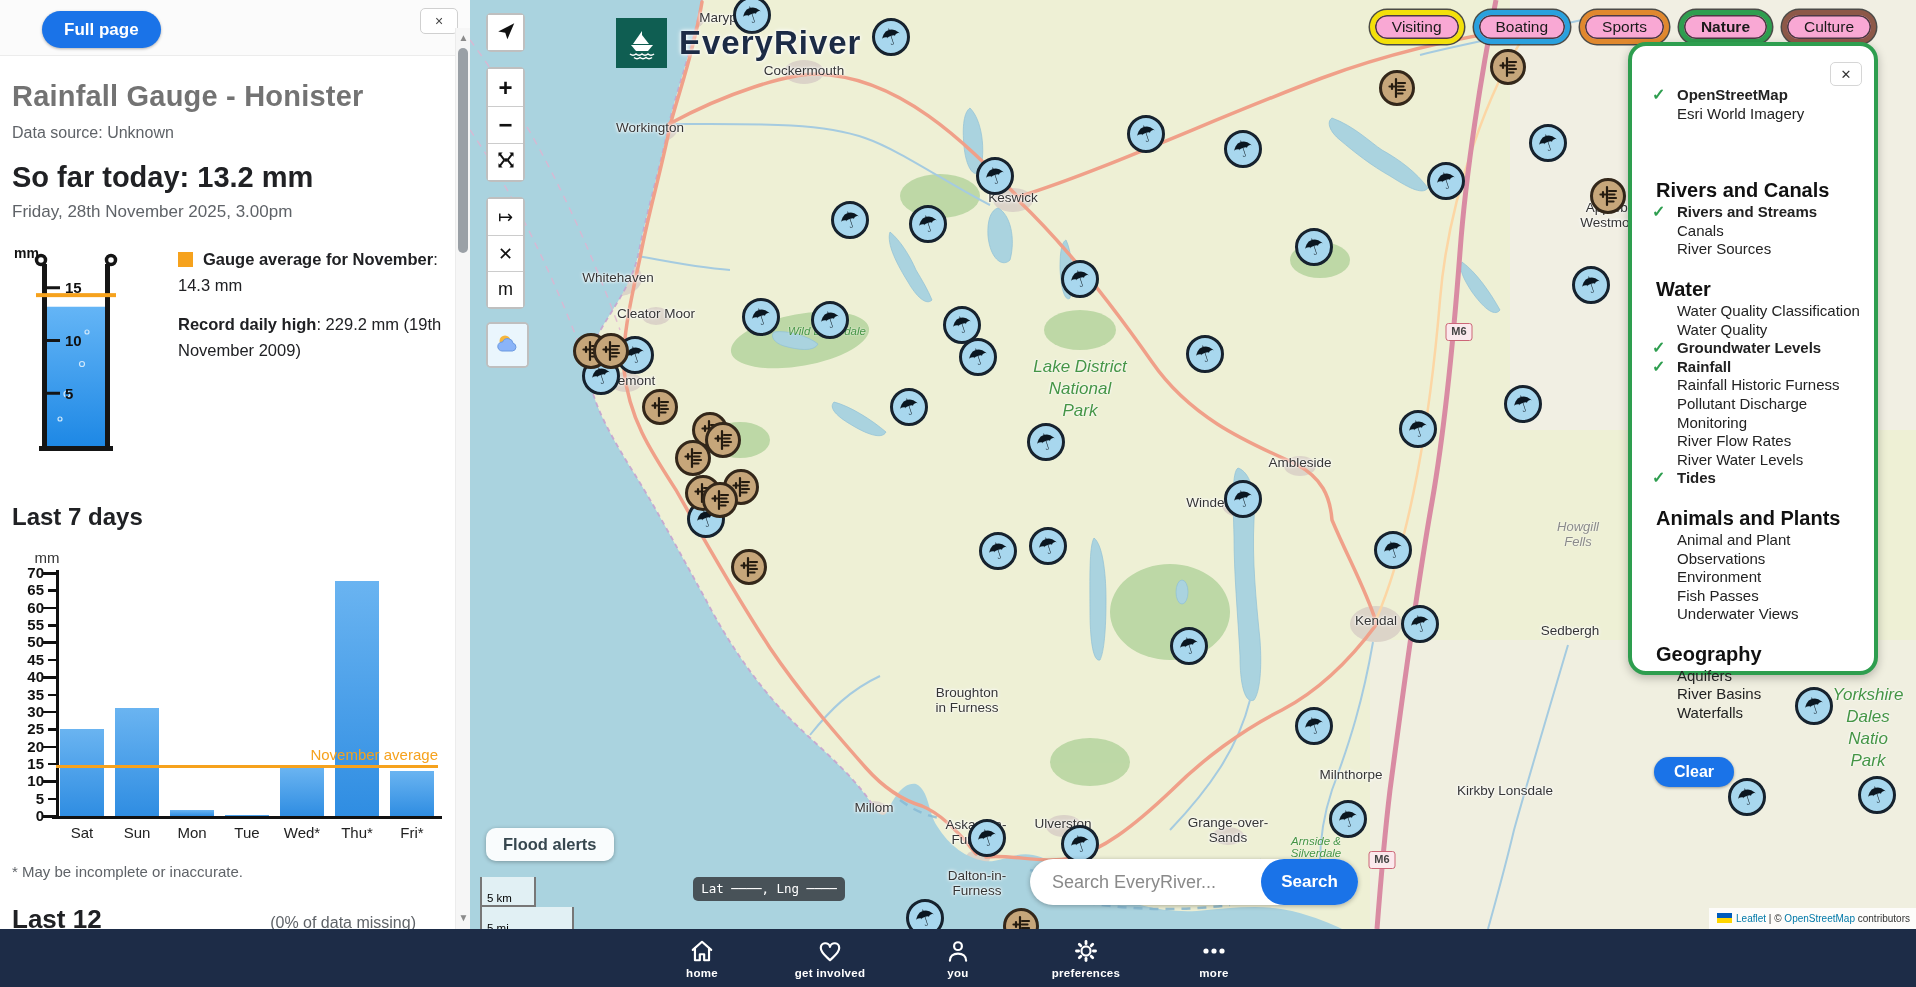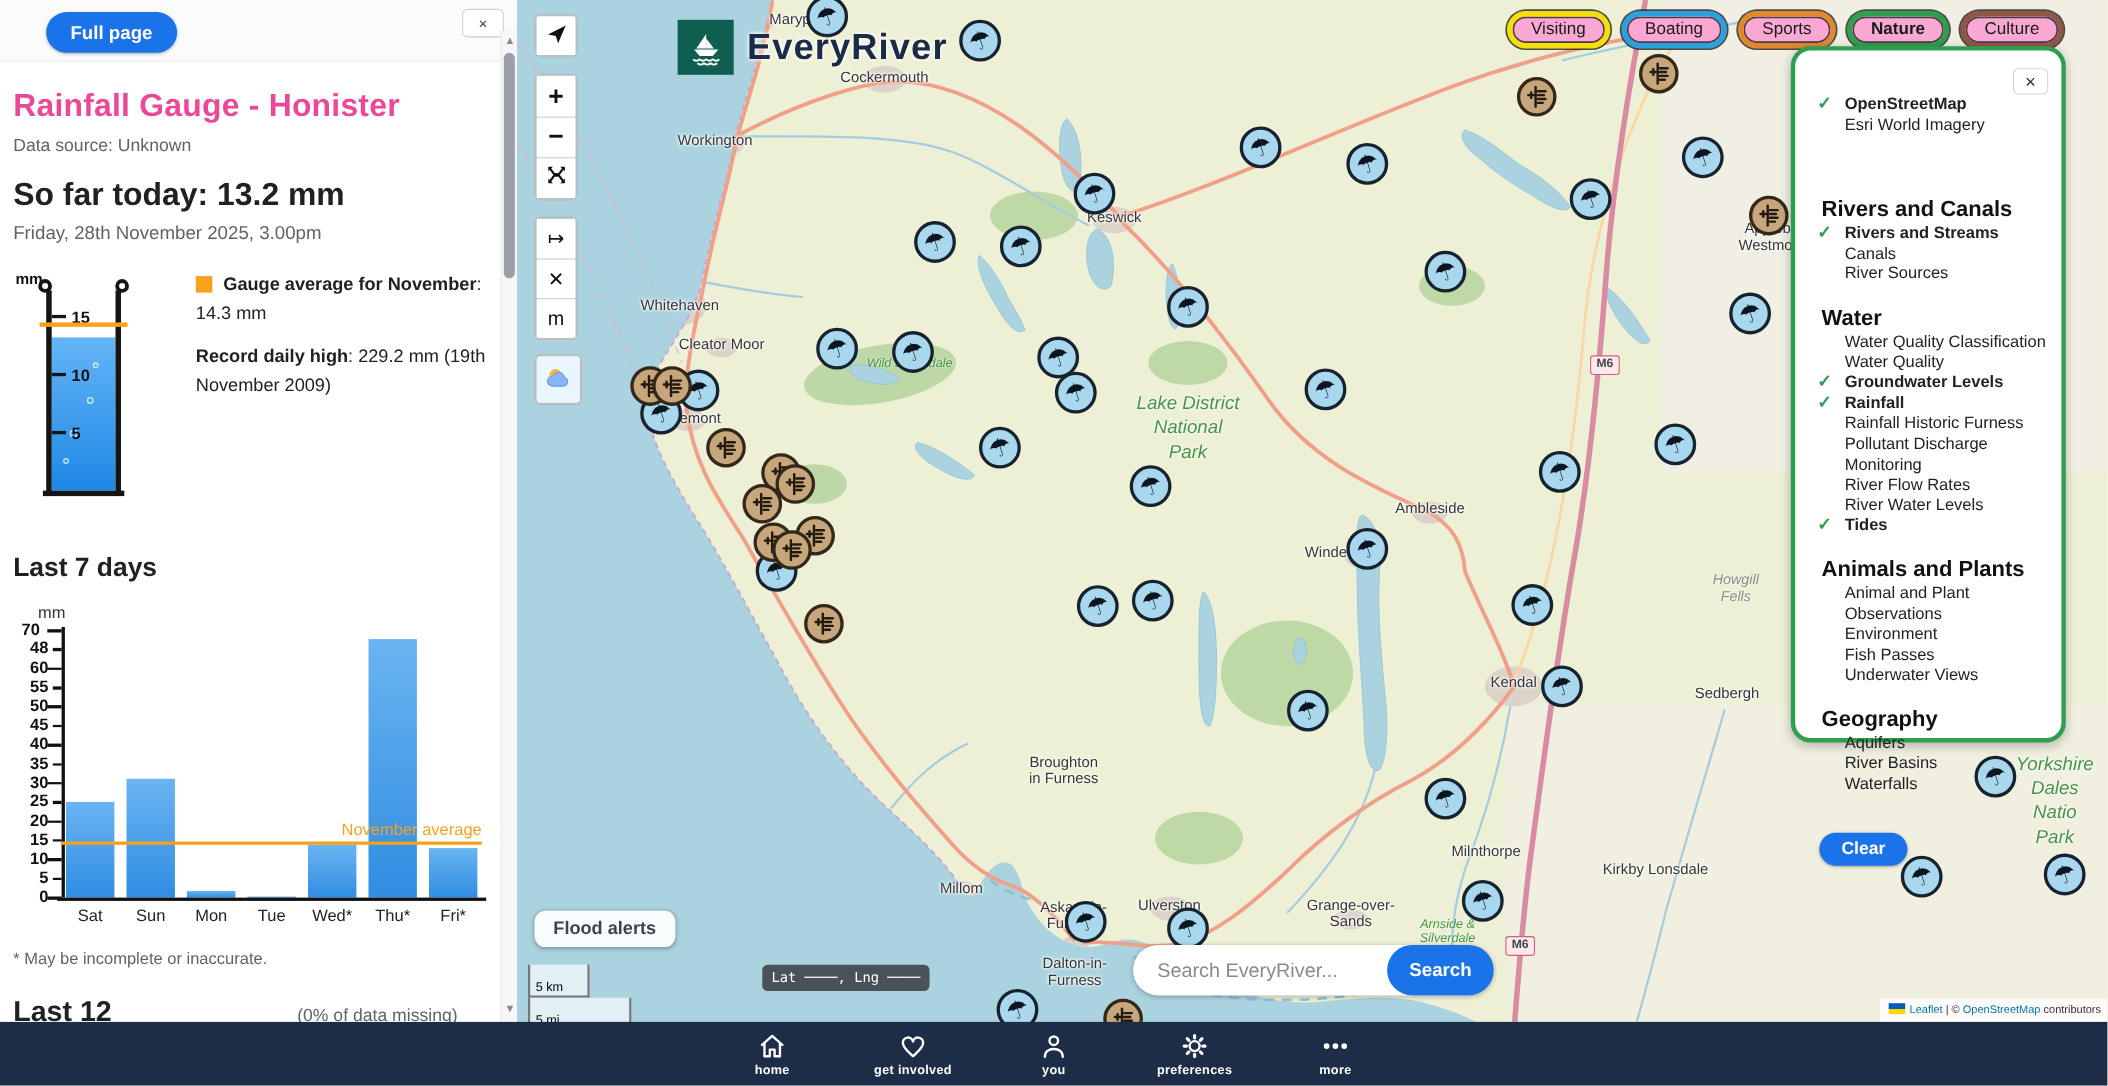--- a/index.html
+++ b/index.html
@@ -6,21 +6,21 @@
   html,body { width:1916px; height:987px; overflow:hidden; }
   body { font-family:"Liberation Sans", sans-serif; background:#fff; }
   .app { position:relative; width:1916px; height:987px; overflow:hidden; }
 
   
   .sidebar { position:absolute; left:0; top:0; width:470px; height:929px; background:#fff; z-index:9; overflow:hidden; }
   .topbar { height:56px; background:#fbfbfb; border-bottom:1px solid #ececec; position:relative; }
   .btn-fullpage { position:absolute; left:42px; top:11px; background:#1a73e8; color:#fff; border:none; border-radius:19px; height:37px; padding:0 22px; font-size:17px; font-weight:bold; font-family:inherit; box-shadow:0 1px 3px rgba(0,0,0,.3); cursor:pointer; }
   .btn-close-panel { position:absolute; right:12px; top:8px; width:38px; height:26px; background:#fff; border:1px solid #d0d0d0; border-radius:5px; font-size:14px; color:#444; line-height:24px; text-align:center; cursor:pointer; }
   .side-content { padding:22px 14px 0 12px; }
-  .side-content h1 { font-size:29px; line-height:36px; color:#ec4899; letter-spacing:.2px; }
+  .side-content h1 { font-size:29px; line-height:36px; color:#737373; letter-spacing:.2px; }
   .src { margin-top:10px; font-size:16px; color:#5f6368; }
   .today { margin-top:16px; font-size:29px; line-height:38px; color:#202124; font-weight:bold; }
   .stamp { margin-top:6px; font-size:17px; color:#5f6368; }
   .gauge-row { margin-top:22px; display:flex; }
   .gauge-fig { width:128px; height:215px; flex:0 0 128px; }
   .legend { margin-left:38px; font-size:16.5px; line-height:26px; color:#202124; padding-top:2px; }
   .legend .sw { display:inline-block; width:15px; height:15px; background:#f6a21d; margin-right:10px; vertical-align:-2px; }
   .legend .block2 { margin-top:13px; }
   .h3 { margin-top:44px; font-size:24px; color:#202124; font-weight:bold; }
   .chart { position:relative; margin-top:16px; width:436px; height:304px; }
@@ -179,23 +179,23 @@
           <div class="ylab" style="left: 0px; top: 121.143px;">40</div>
           <div class="ytick" style="width: 13px; left: 31px; top: 129.143px;"></div>
           <div class="ylab" style="left: 0px; top: 103.786px;">45</div>
           <div class="ytick" style="width: 8px; left: 36px; top: 111.786px;"></div>
           <div class="ylab" style="left: 0px; top: 86.4286px;">50</div>
           <div class="ytick" style="width: 13px; left: 31px; top: 94.4286px;"></div>
           <div class="ylab" style="left: 0px; top: 69.0714px;">55</div>
           <div class="ytick" style="width: 8px; left: 36px; top: 77.0714px;"></div>
           <div class="ylab" style="left: 0px; top: 51.7143px;">60</div>
           <div class="ytick" style="width: 13px; left: 31px; top: 59.7143px;"></div>
-          <div class="ylab" style="left: 0px; top: 34.3571px;">48</div>
+          <div class="ylab" style="left: 0px; top: 34.3571px;">65</div>
           <div class="ytick" style="width: 8px; left: 36px; top: 42.3571px;"></div>
-          <div class="ylab" style="left: 0px; top: 17px; text-align: center;">70</div>
+          <div class="ylab" style="left: 0px; top: 17px;">70</div>
           <div class="ytick" style="width: 13px; left: 31px; top: 25px;"></div>
           <div class="axisv" style="left: 44px; top: 23px; height: 246px;"></div>
           <div class="bar" style="left: 48px; width: 44px; top: 181.52px; height: 87.48px;"></div>
           <div class="xlab" style="left: 48px; top: 277px;">Sat</div>
           <div class="bar" style="left: 103px; width: 44px; top: 161.386px; height: 107.614px;"></div>
           <div class="xlab" style="left: 103px; top: 277px;">Sun</div>
           <div class="bar" style="left: 158px; width: 44px; top: 262.751px; height: 6.24857px;"></div>
           <div class="xlab" style="left: 158px; top: 277px;">Mon</div>
           <div class="bar" style="left: 213px; width: 44px; top: 267.611px; height: 1.38857px;"></div>
           <div class="xlab" style="left: 213px; top: 277px;">Tue</div>

